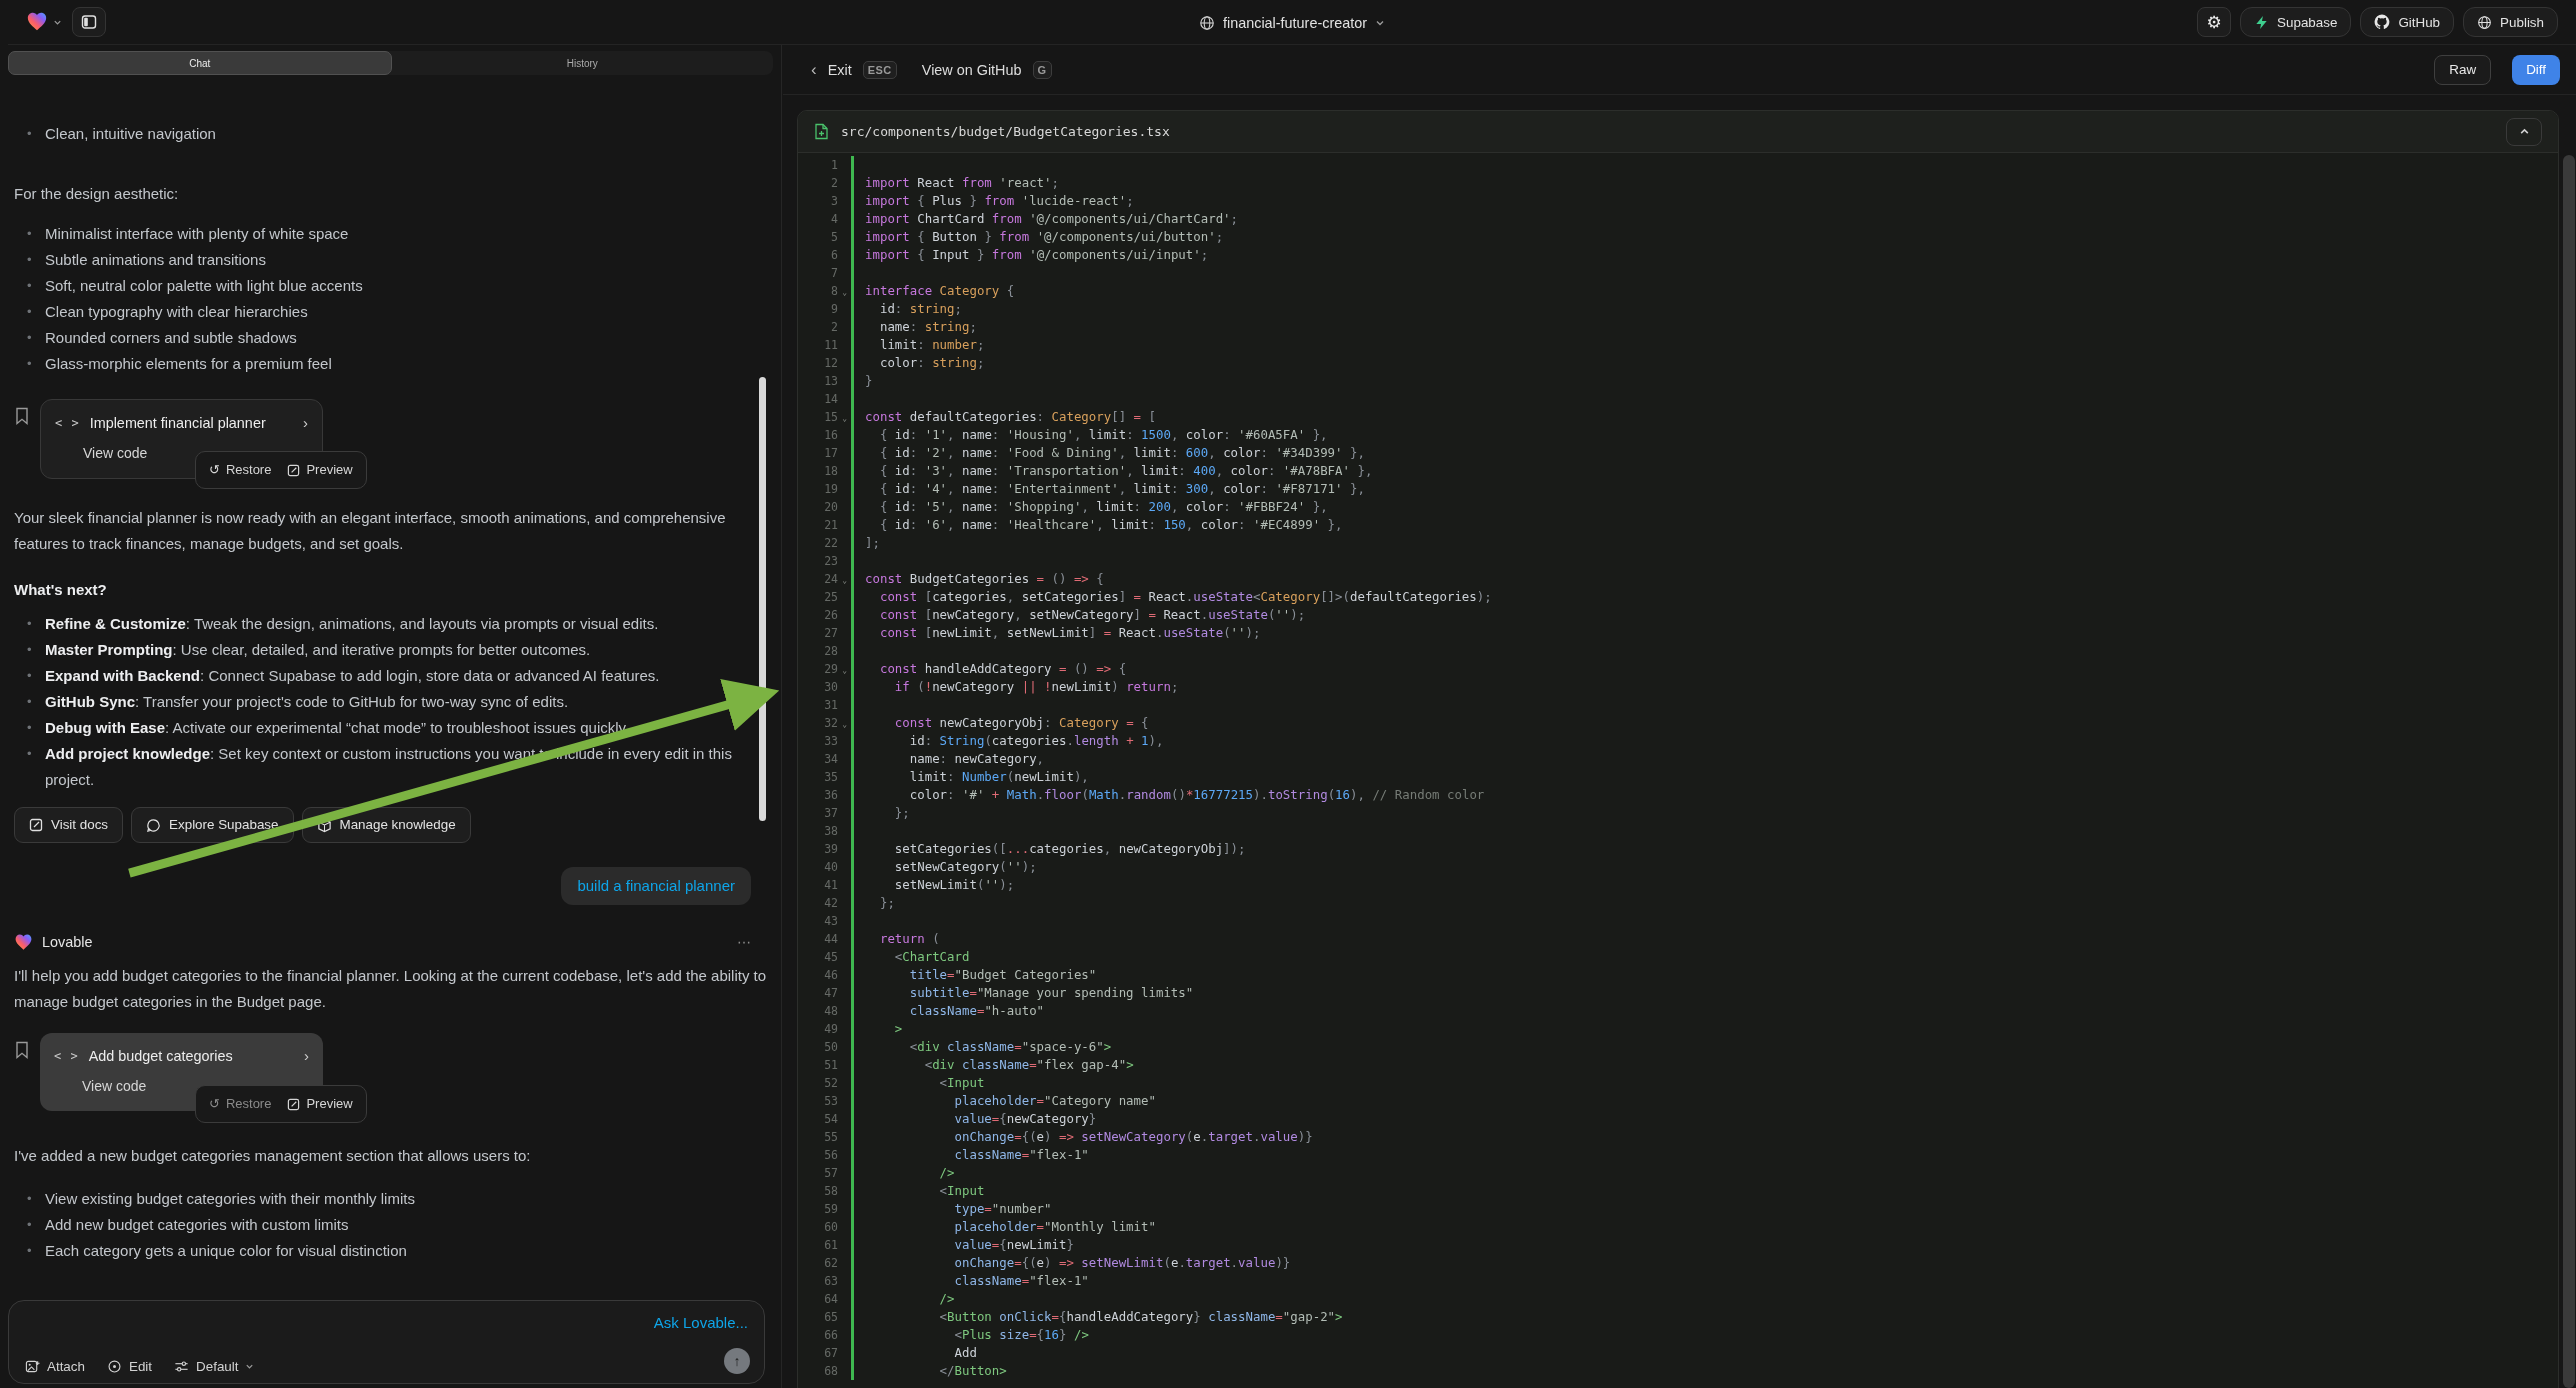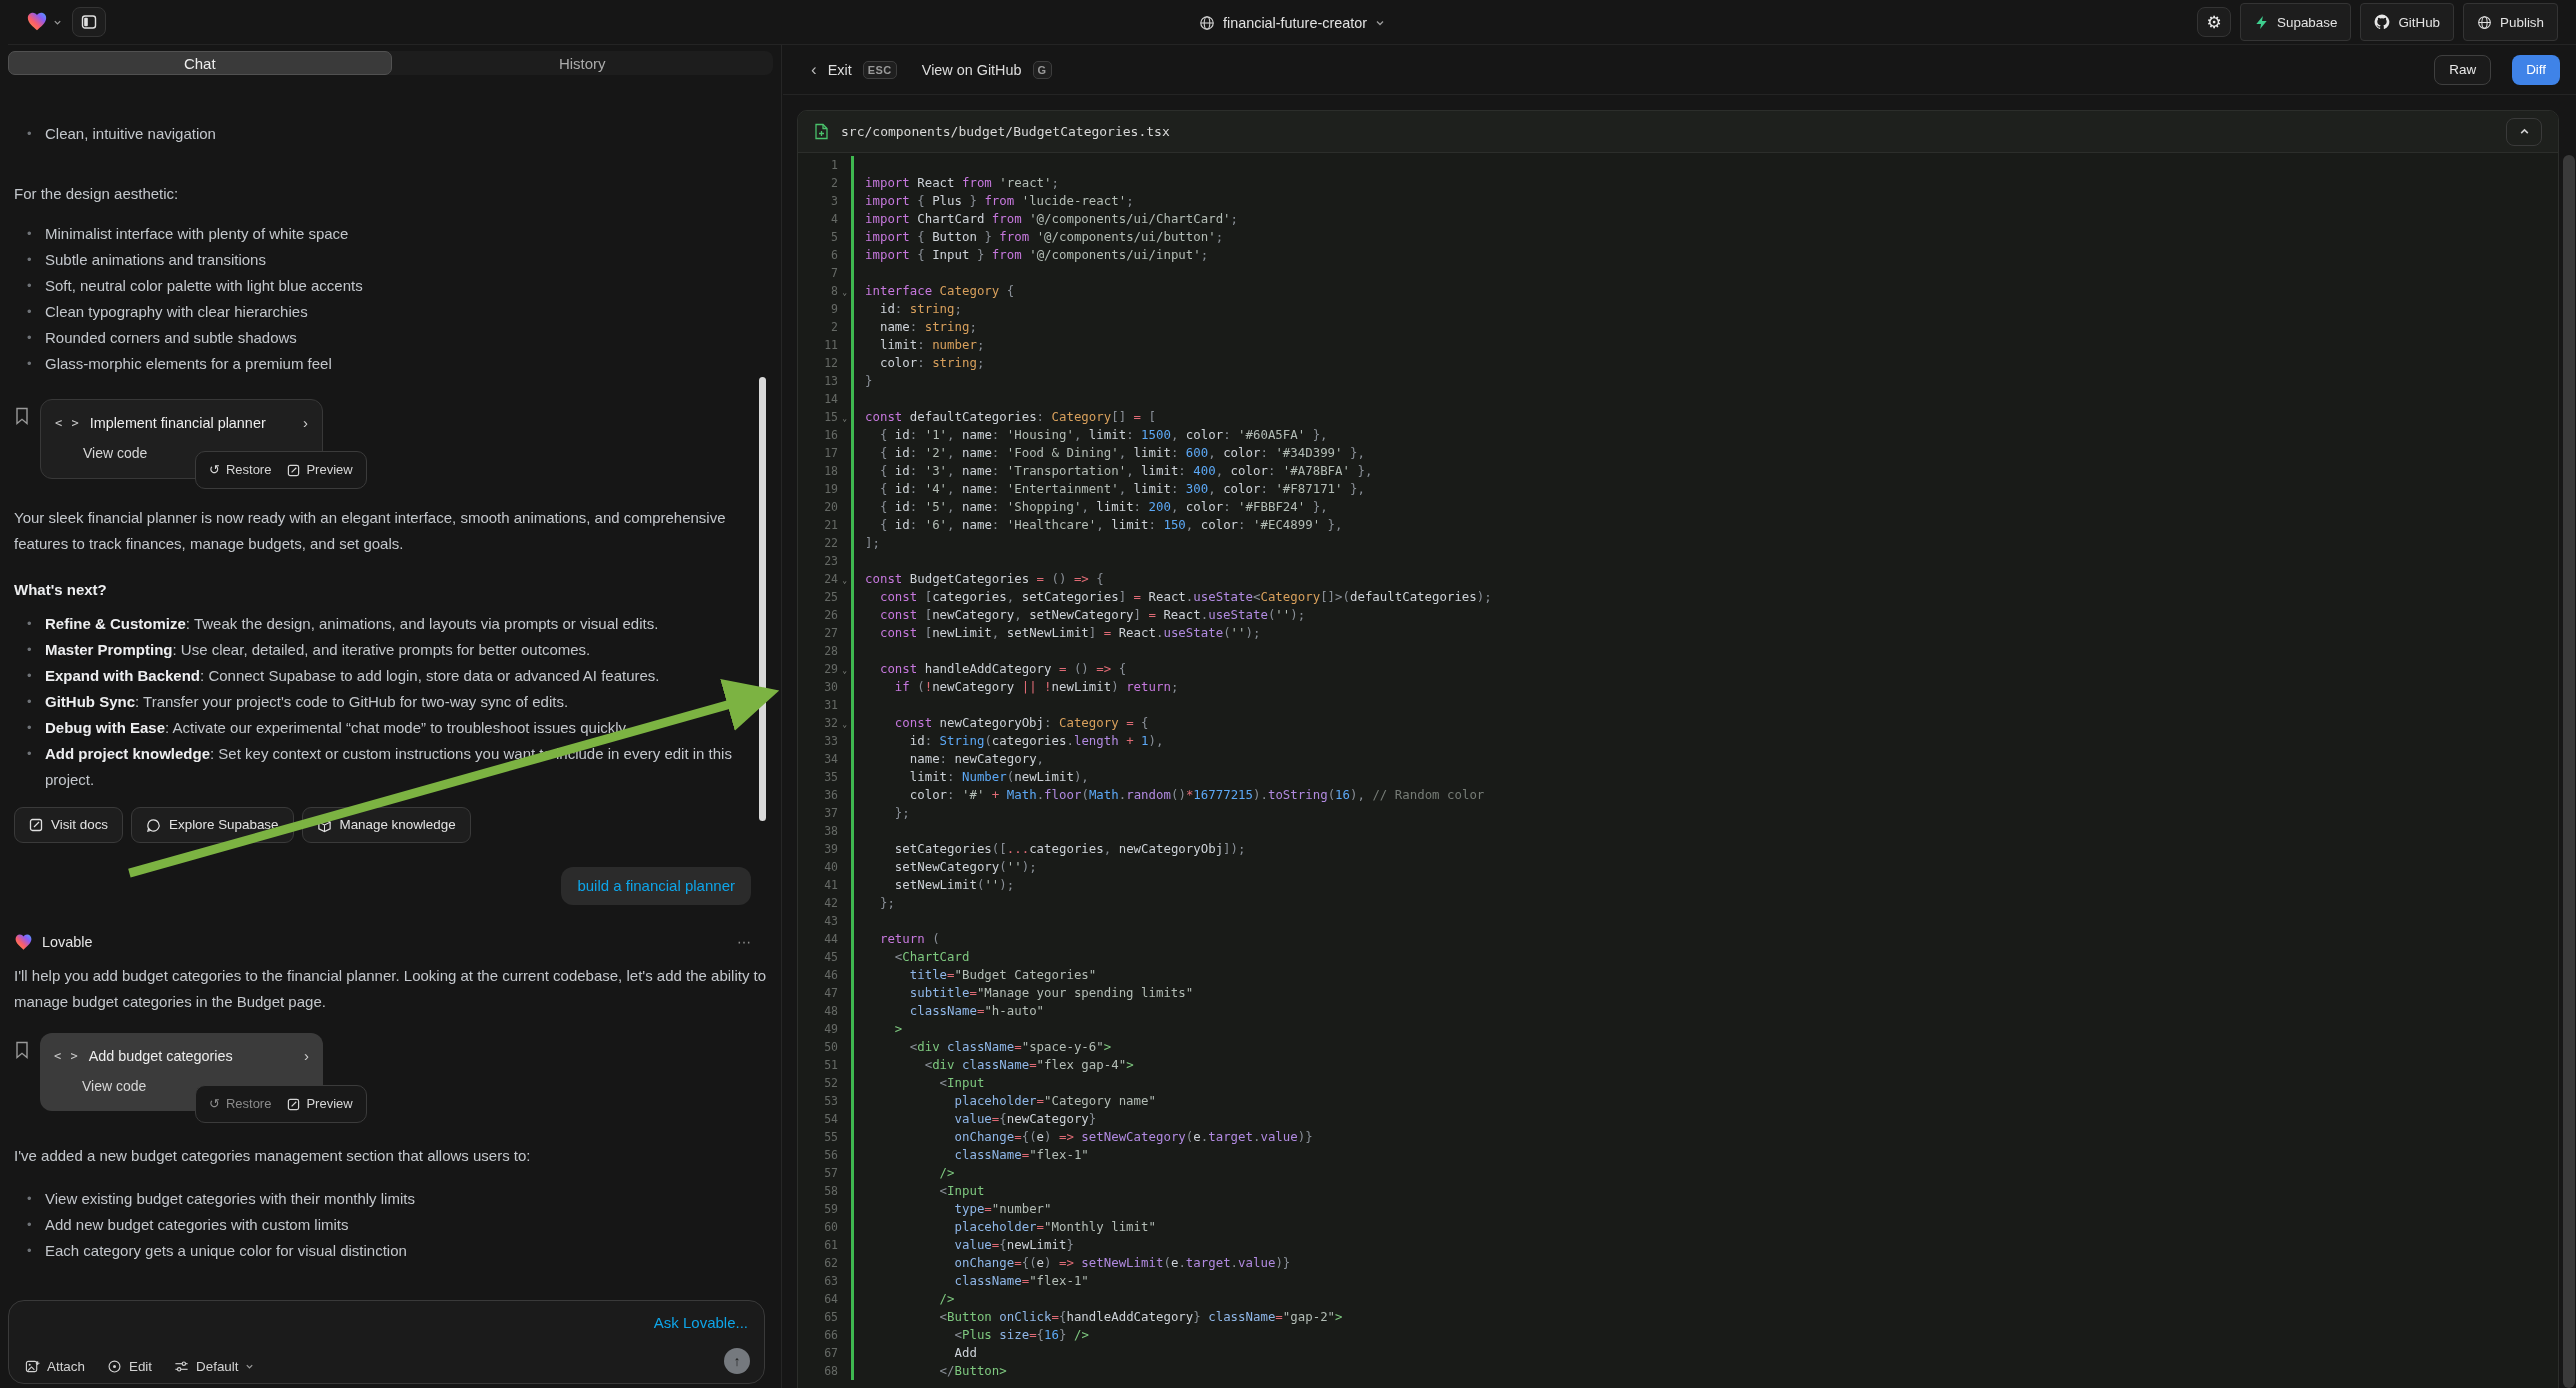--- a/index.html
+++ b/index.html
@@ -10,28 +10,28 @@
   
   .topbar { position:absolute; top:0; left:8px; right:0; height:45px; display:flex; align-items:center;
             justify-content:space-between; padding:0 18px; border-bottom:1px solid #242424; background:#161616; }
   .tb-left { display:flex; align-items:center; gap:10px; }
   .logo-wrap { display:flex; align-items:center; gap:5px; cursor:pointer; }
   .icon-btn { display:flex; align-items:center; justify-content:center; width:34px; height:30px;
               border:1px solid #343434; border-radius:8px; background:#1d1d1d; }
   .tb-center { position:absolute; left:50%; top:0; height:45px; transform:translateX(-50%);
                display:flex; align-items:center; gap:8px; color:#e2e2e2; font-size:14.4px; }
   .tb-right { display:flex; align-items:center; gap:9px; }
-  .tb-btn { display:flex; align-items:center; gap:8px; height:38px; padding:0 13px; font-size:13.4px;
-            color:#e3e3e3; background:#1d1d1d; border:1px solid #343434; border-radius:4px; }
+  .tb-btn { display:flex; align-items:center; gap:8px; height:30px; padding:0 13px; font-size:13.4px;
+            color:#e3e3e3; background:#1d1d1d; border:1px solid #343434; border-radius:12px; }
   .gear { font-size:17px; color:#ececec; }
 
   
   .chat-panel { position:absolute; top:45px; left:0; width:782px; bottom:0; border-right:1px solid #262626; overflow:hidden; }
   .tabs { display:flex; margin:6px 8px 0 8px; height:24px; background:#1d1d1d; border-radius:8px; }
-  .tab { flex:1; display:flex; align-items:center; justify-content:center; font-size:15px; color:#ababab; }
+  .tab { flex:1; display:flex; align-items:center; justify-content:center; font-size:10px; color:#ababab; }
   .tab.active { background:#3a3a3a; border:1px solid #515151; border-radius:7px; color:#ededed; }
 
   .chat-scroll { position:absolute; top:74px; left:0; right:0; bottom:0; padding:0 14px 100px 14px;
                  font-size:15px; line-height:26px; color:#c3c7cc; overflow:hidden; }
   .chat-scroll ul { list-style:none; }
   .chat-scroll li { position:relative; padding-left:31px; }
   .chat-scroll li::before { content:"•"; position:absolute; left:13px; color:#6f7378; font-size:13px; }
   .chat-scroll b, .heading { color:#edeef0; font-weight:bold; }
   .mt-heading { margin-top:34px; }
   .p-ready { margin-top:24px; }

